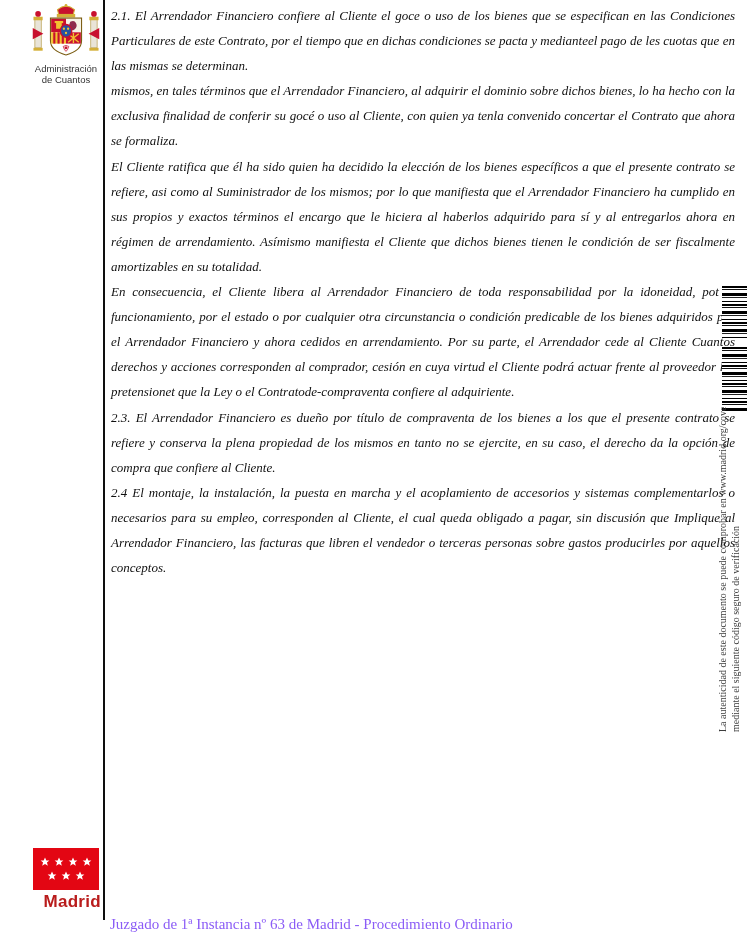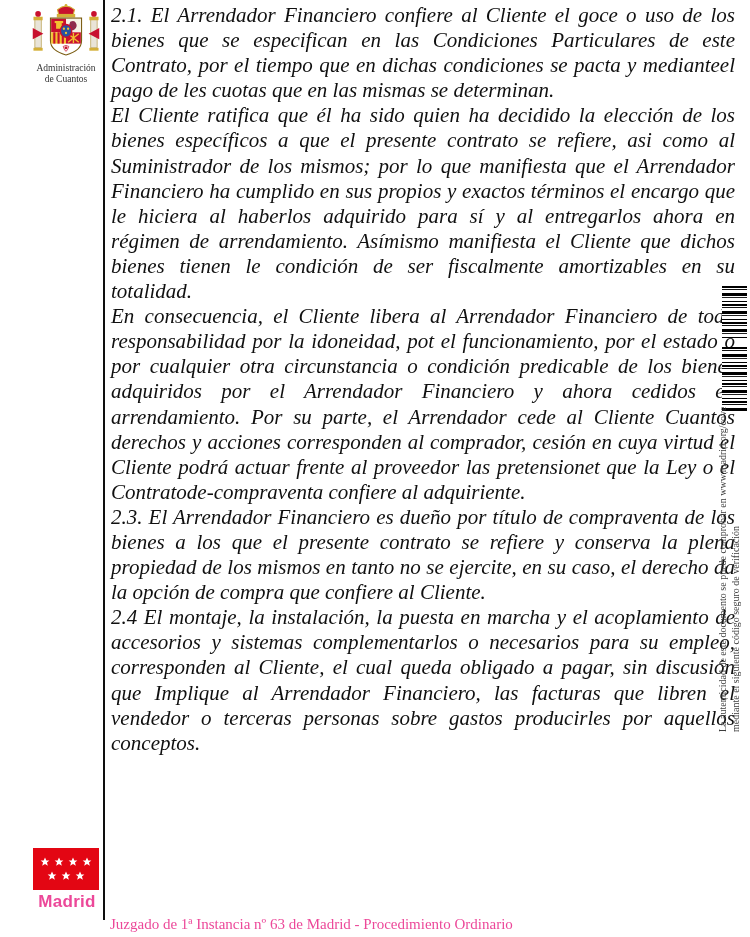--- a/index.html
+++ b/index.html
@@ -14,31 +14,31 @@
     background:#ffffff;
     overflow:hidden;
     font-family:"Liberation Serif","DejaVu Serif",serif;
     color:var(--ink);
   }
   
   .arms-block{position:absolute;left:28px;top:4px;width:76px;text-align:center;}
   .arms-block svg{display:block;margin:0 auto;}
   .arms-caption{
     margin-top:1px;
-    font-family:Liberation Serif, serif;
+    font-family:Liberation Sans, sans-serif;
     font-size:9.5px;line-height:11px;color:#333;
   }
   .vline{
     position:absolute;left:103px;top:0;width:2px;height:920px;background:#0e0e0e;
   }
   
   .body-text{
     position:absolute;left:111px;top:3px;width:624px;
     font-style:italic;
-    font-size:21px;line-height:25.1px;
+    font-size:13px;line-height:25.1px;
     text-align:justify;
     color:#101010;
     font-family:Liberation Serif, serif;
   }
   .body-text p{margin:0;padding:0;}
   
   .barcode{
     position:absolute;right:3px;width:25px;
     background:repeating-linear-gradient(180deg,
       #000 0 2px,#fff 2px 3px,#111 3px 4px,#fff 4px 7px,
@@ -52,26 +52,26 @@
     writing-mode:vertical-rl;transform:rotate(180deg);
     font-size:10px;line-height:12.5px;
     color:#3c3c3c;white-space:nowrap;
   }
   .vtext div{display:block;}
   
   .madrid-block{position:absolute;left:33px;top:848px;width:68px;text-align:center;}
   .madrid-flag{width:66px;height:42px;background:var(--madrid-red);display:block;}
   .madrid-label{
     font-family:"Liberation Sans","DejaVu Sans",sans-serif;
-    font-weight:bold;font-size:17px;color:#ec4899;margin-top:2px;letter-spacing:.3px;
+    font-weight:bold;font-size:17px;color:#b91c1c;margin-top:2px;letter-spacing:.3px;text-align:right;
   }
   
   .footer-line{
     position:absolute;left:110px;top:916px;
-    font-size:15px;color:#ec4899;font-style:normal;
+    font-size:15px;color:#8b5cf6;font-style:normal;
   }
 </style>
 </head>
 <body>
 
 <div class="page">
 
   <div class="arms-block">
     <svg width="72" height="58" viewBox="0 0 100 82">
 
@@ -114,20 +114,21 @@
     <div class="arms-caption">
       <div>Administración</div>
       <div>de Cuantos</div>
     </div>
   </div>
 
   <div class="vline"></div>
 
   <div class="body-text">
     <p>2.1. El Arrendador Financiero confiere al Cliente el goce o uso de los bienes que se especifican en las Condiciones Particulares de este Contrato, por el tiempo que en dichas condiciones se pacta y medianteel pago de les cuotas que en las mismas se determinan.</p>
+    <p>mismos, en tales términos que el Arrendador Financiero, al adquirir el dominio sobre dichos bienes, lo ha hecho con la exclusiva finalidad de conferir su gocé o uso al Cliente, con quien ya tenla convenido concertar el Contrato que ahora se formaliza.</p>
     <p>El Cliente ratifica que él ha sido quien ha decidido la elección de los bienes específicos a que el presente contrato se refiere, asi como al Suministrador de los mismos; por lo que manifiesta que el Arrendador Financiero ha cumplido en sus propios y exactos términos el encargo que le hiciera al haberlos adquirido para sí y al entregarlos ahora en régimen de arrendamiento. Asímismo manifiesta el Cliente que dichos bienes tienen le condición de ser fiscalmente amortizables en su totalidad.</p>
     <p>En consecuencia, el Cliente libera al Arrendador Financiero de toda responsabilidad por la idoneidad, pot el funcionamiento, por el estado o por cualquier otra circunstancia o condición predicable de los bienes adquiridos por el Arrendador Financiero y ahora cedidos en arrendamiento. Por su parte, el Arrendador cede al Cliente Cuantos derechos y acciones corresponden al comprador, cesión en cuya virtud el Cliente podrá actuar frente al proveedor las pretensionet que la Ley o el Contratode-compraventa confiere al adquiriente.</p>
     <p>2.3. El Arrendador Financiero es dueño por título de compraventa de los bienes a los que el presente contrato se refiere y conserva la plena propiedad de los mismos en tanto no se ejercite, en su caso, el derecho da la opción de compra que confiere al Cliente.</p>
     <p>2.4 El montaje, la instalación, la puesta en marcha y el acoplamiento de accesorios y sistemas complementarlos o necesarios para su empleo, corresponden al Cliente, el cual queda obligado a pagar, sin discusión que Implique al Arrendador Financiero, las facturas que libren el vendedor o terceras personas sobre gastos producirles por aquellos conceptos.</p>
   </div>
 
   <div class="barcode barcode-1"></div>
   <div class="barcode barcode-2"></div>
   <div class="vtext">
     <div>La autenticidad de este documento se puede comprobar en  www.madrid.org/cove</div>

